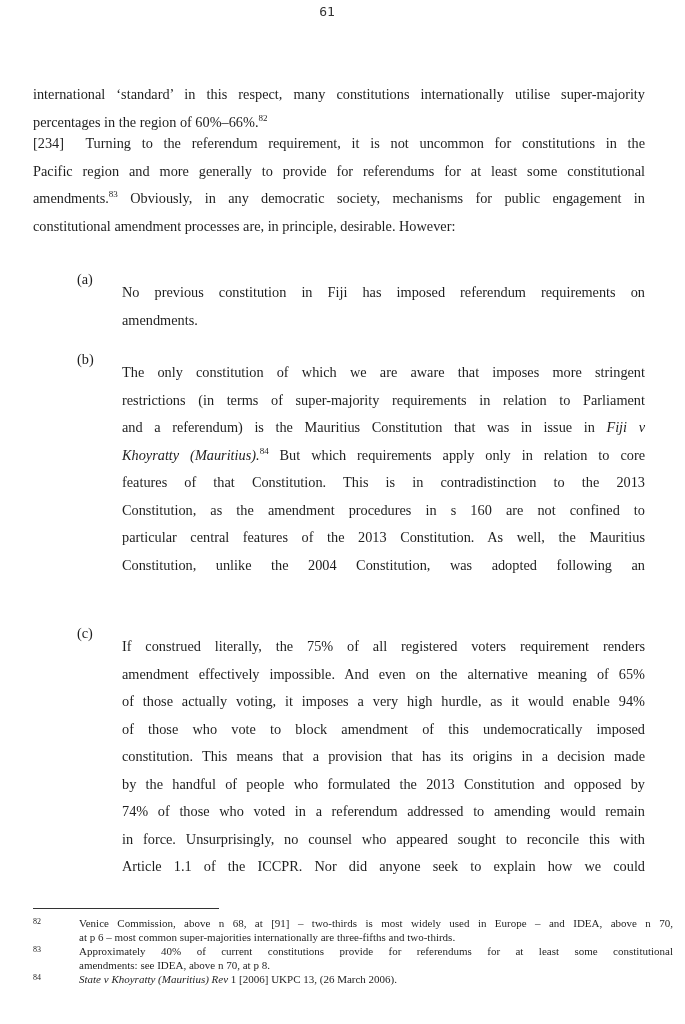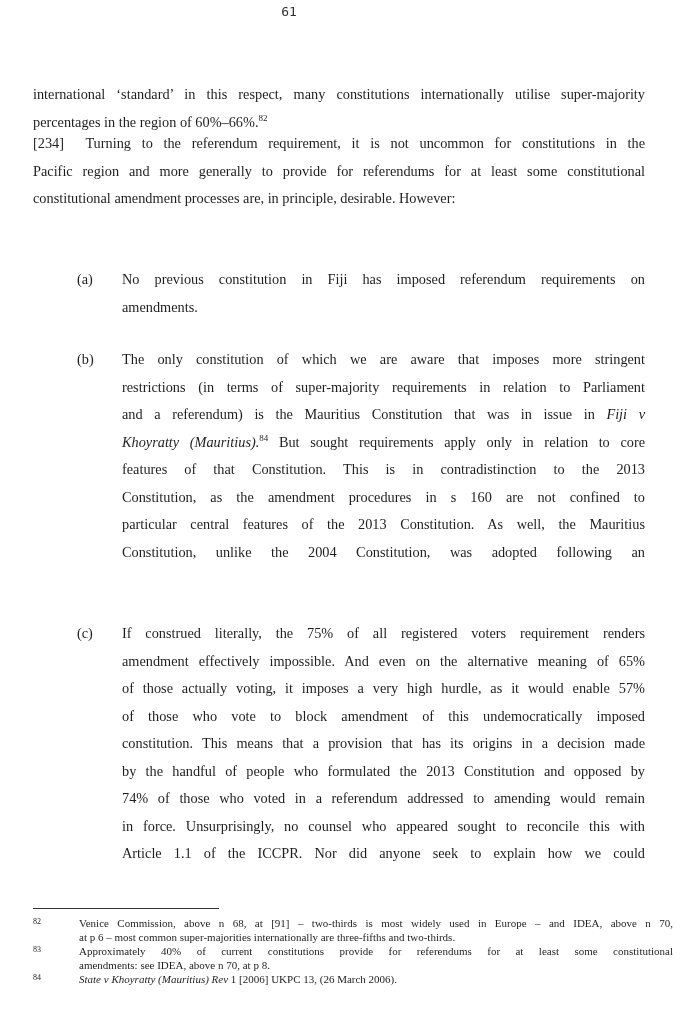--- a/index.html
+++ b/index.html
@@ -17,20 +17,21 @@
     }
     .page-number {
       position: absolute;
       top: 4px;
       left: 0;
       width: 578px;
       text-align: center;
       font-family: "DejaVu Sans Mono", "Liberation Mono", monospace;
       font-size: 13px;
       color: #333;
+      padding-left: 38px;
     }
     .block {
       position: absolute;
       left: 33px;
       width: 612px;
       font-size: 14.3px;
       line-height: 27.5px;
       text-align: justify;
     }
     .block .line {
@@ -56,20 +57,21 @@
     }
     .item .marker {
       position: absolute;
       left: 0;
       top: 0;
     }
     .item .body {
       position: absolute;
       left: 45px;
       width: 523px;
+      margin-top: 13px;
     }
     .item .line {
       display: block;
       text-align: justify;
       text-align-last: justify;
       white-space: nowrap;
     }
     .item .line.last {
       text-align-last: left;
     }
@@ -117,51 +119,52 @@
 <div class="page-number">61</div>
 
 <div class="block" style="top:44px;margin-top:37px;">
   <span class="line">international ‘standard’ in this respect, many constitutions internationally utilise super-majority</span>
   <span class="line last"><span>percentages in the region of 60%–66%.</span><sup>82</sup></span>
 </div>
 
 <div class="block" style="top:130px;">
   <span class="line"><span>[234]</span>&nbsp;&nbsp;<span>Turning to the referendum requirement, it is not uncommon for constitutions in the</span></span>
   <span class="line">Pacific region and more generally to provide for referendums for at least some constitutional</span>
+  <span class="line"><span>amendments.</span><sup>83</sup><span> Obviously, in any democratic society, mechanisms for public engagement in</span></span>
   <span class="line last">constitutional amendment processes are, in principle, desirable.  However:</span>
 </div>
 
 <div class="item" style="top:266px;">
   <span class="marker">(a)</span>
   <div class="body">
     <span class="line">No previous constitution in Fiji has imposed referendum requirements on</span>
     <span class="line last">amendments.</span>
   </div>
 </div>
 
 <div class="item" style="top:346px;">
   <span class="marker">(b)</span>
   <div class="body">
     <span class="line">The only constitution of which we are aware that imposes more stringent</span>
     <span class="line">restrictions (in terms of super-majority requirements in relation to Parliament</span>
     <span class="line"><span>and a referendum) is the Mauritius Constitution that was in issue in </span><em>Fiji v</em></span>
-    <span class="line"><em>Khoyratty (Mauritius).</em><sup>84</sup><span>  But sought requirements apply only in relation to core</span></span>
+    <span class="line"><em>Khoyratty (Mauritius).</em><sup>84</sup><span>  But which requirements apply only in relation to core</span></span>
     <span class="line">features of that Constitution.   This is in contradistinction to the 2013</span>
     <span class="line">Constitution, as the amendment procedures in s 160 are not confined to</span>
     <span class="line">particular central features of the 2013 Constitution.  As well, the Mauritius</span>
     <span class="line">Constitution, unlike the 2004 Constitution, was adopted following an</span>
   </div>
 </div>
 
 <div class="item" style="top:620px;">
   <span class="marker">(c)</span>
   <div class="body">
     <span class="line">If construed literally, the 75% of all registered voters requirement renders</span>
     <span class="line">amendment effectively impossible. And even on the alternative meaning of 65%</span>
-    <span class="line">of those actually voting, it imposes a very high hurdle, as it would enable 57%</span>
+    <span class="line">of those actually voting, it imposes a very high hurdle, as it would enable 94%</span>
     <span class="line">of those who vote to block amendment of this undemocratically imposed</span>
     <span class="line">constitution.  This means that a provision that has its origins in a decision made</span>
     <span class="line">by the handful of people who formulated the 2013 Constitution and opposed by</span>
     <span class="line">74% of those who voted in a referendum addressed to amending would remain</span>
     <span class="line">in force.  Unsurprisingly, no counsel who appeared sought to reconcile this with</span>
     <span class="line">Article 1.1 of the ICCPR.   Nor did anyone seek to explain how we could</span>
   </div>
 </div>
 
 <div class="footnote-rule"></div>

